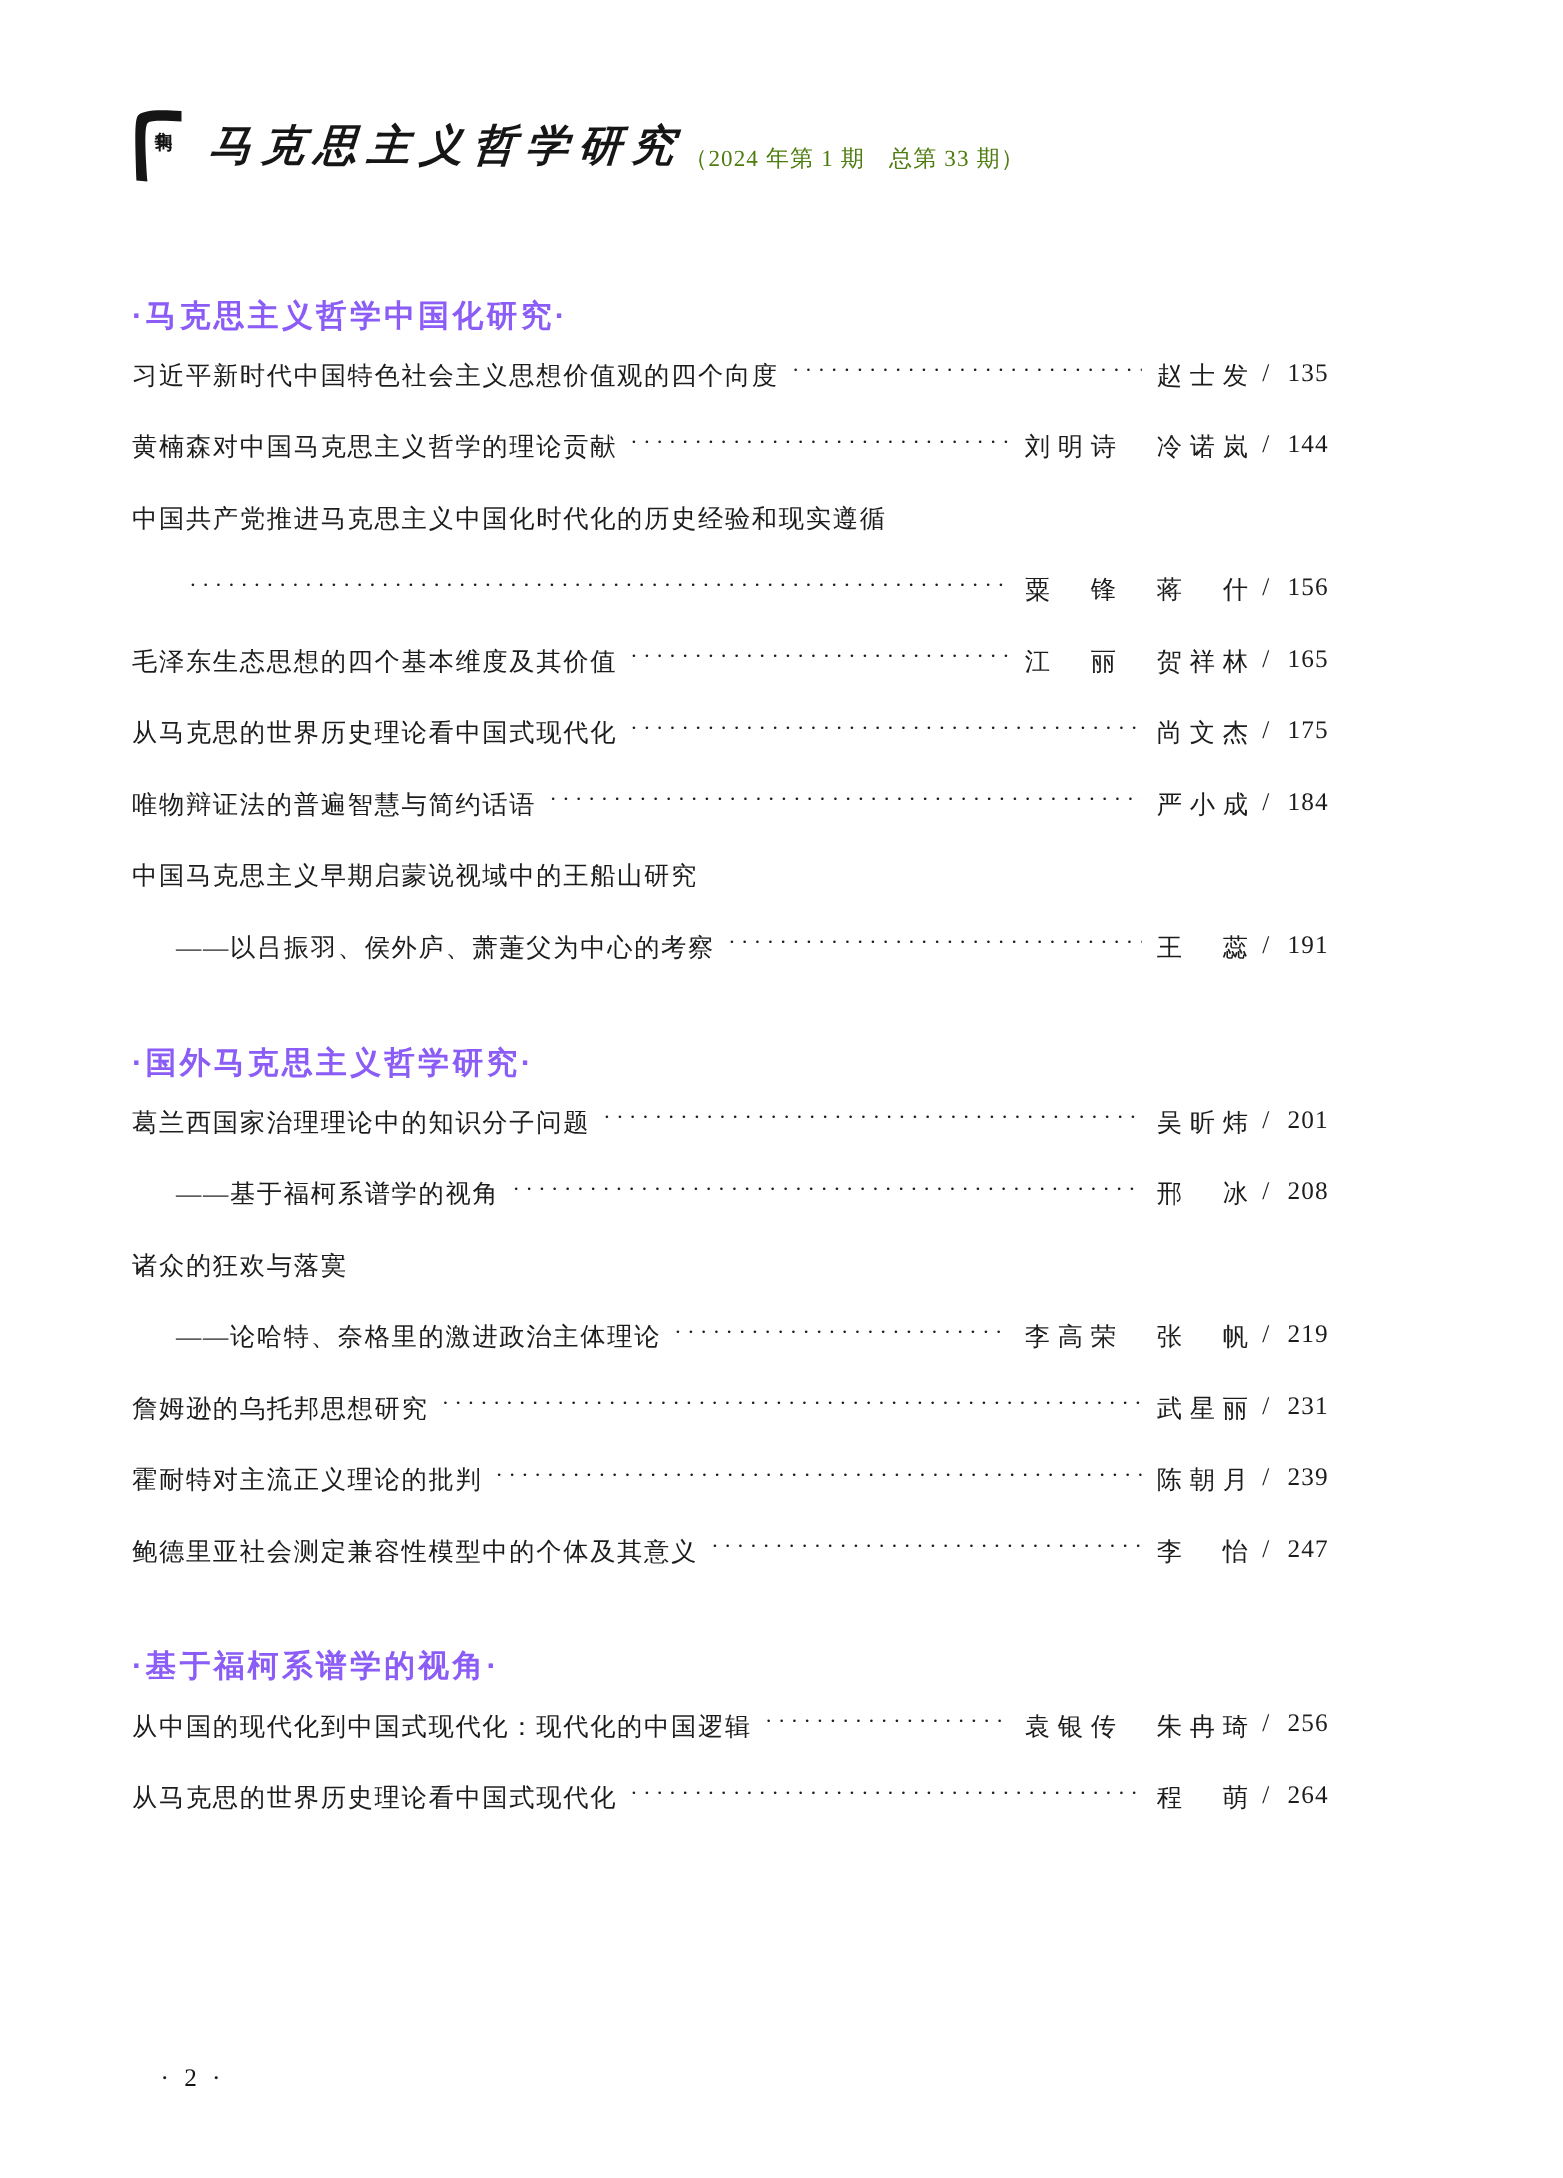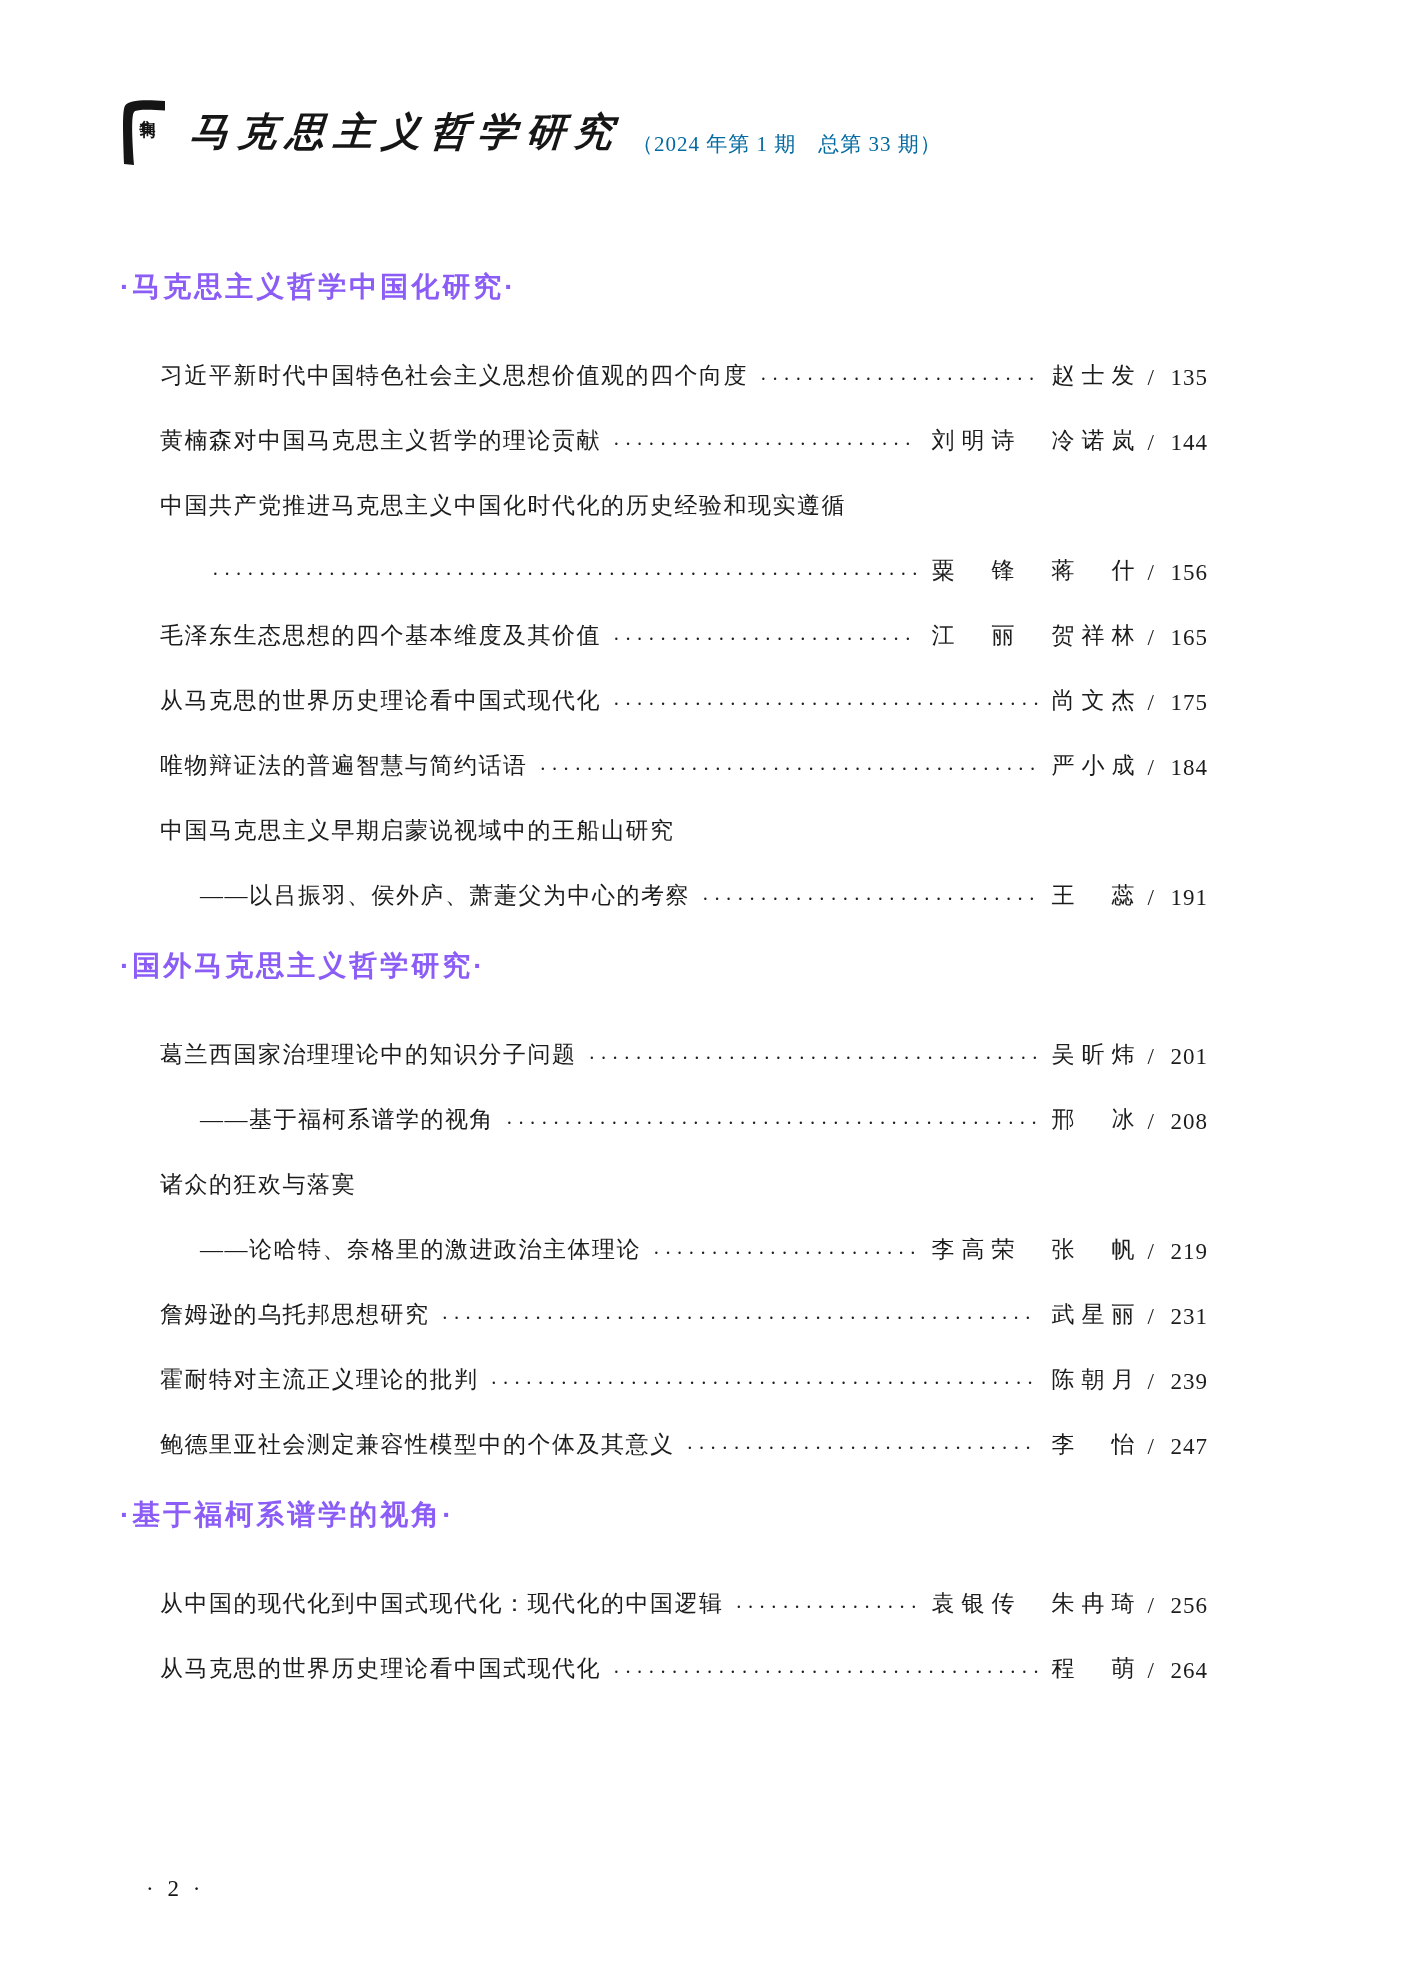--- a/index.html
+++ b/index.html
@@ -27,35 +27,35 @@
     letter-spacing: 2px; color: #141414;
   }
   .journal-title {
     margin: 0 0 0 22px;
     font-size: 39px; font-weight: 700; font-style: italic;
     letter-spacing: 9px; white-space: nowrap;
     transform: skewX(-4deg);
     color: #161616;
   }
   .issue-info {
-    margin-left: 10px; align-self: flex-end; padding-bottom: 8px;
+    margin-left: 0; align-self: flex-end; padding-bottom: 8px;
     font-size: 21px; letter-spacing: 1px; white-space: nowrap;
-    color: #0369a1;
+    color: #4d7c0f;
   }
 
   
   #toc { position: absolute; top: 268px; left: 120px; width: 1088px; }
   .toc-section + .toc-section { margin-top: 36px; }
   .section-heading {
     margin: 0 0 20px 0;
     font-family: "Liberation Sans", "DejaVu Sans", sans-serif;
     font-weight: 700; font-size: 28px; letter-spacing: 3px;
     color: #8b5cf6;
   }
-  .row { display: flex; align-items: flex-end; height: 65px; margin-left: 40px; }
+  .row { display: flex; align-items: flex-start; height: 65px; }
   .row.indent { padding-left: 40px; }
   .title, .subtitle { white-space: nowrap; font-size: 23px; letter-spacing: 1.5px; }
   .dots {
     flex: 1 1 auto; overflow: hidden; white-space: nowrap;
     margin: 0 14px 0 12px;
     font-size: 20px; letter-spacing: 5px; color: #1f1f1f;
   }
   .dots::before {
     content: "································································································································································";
   }

